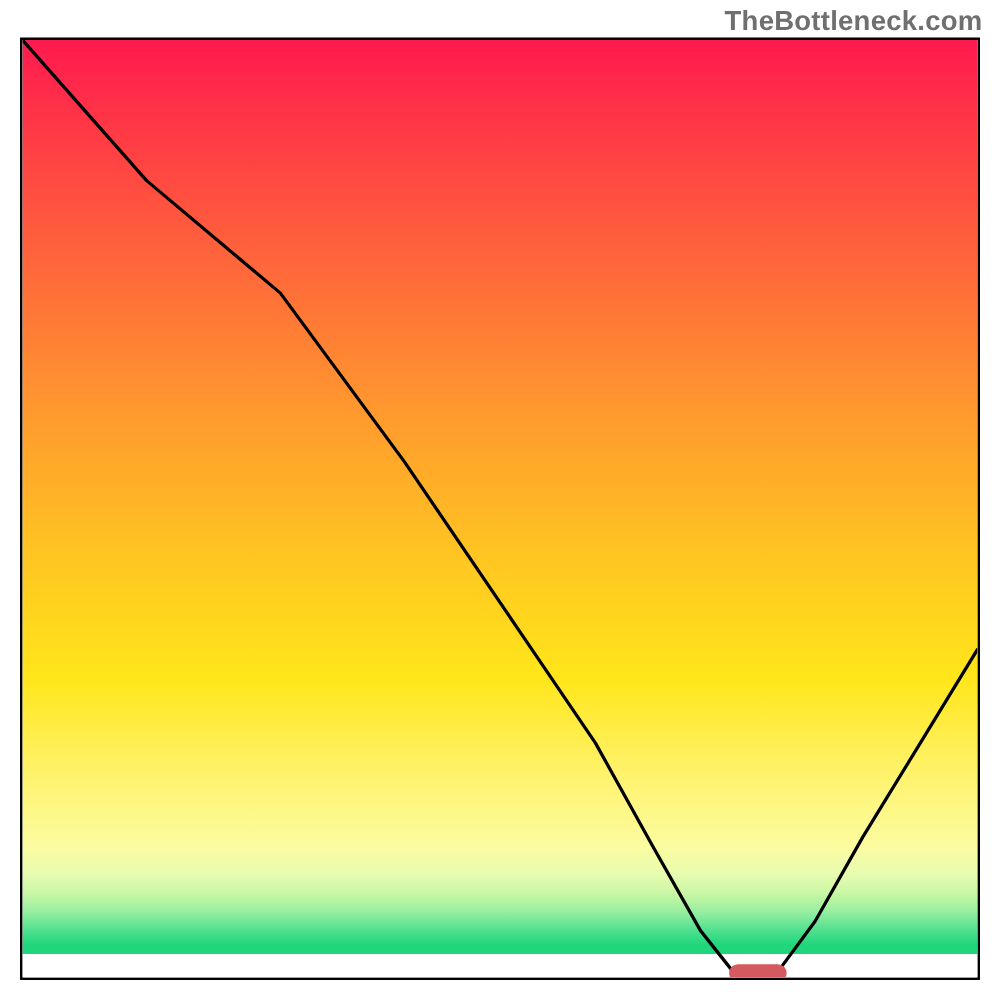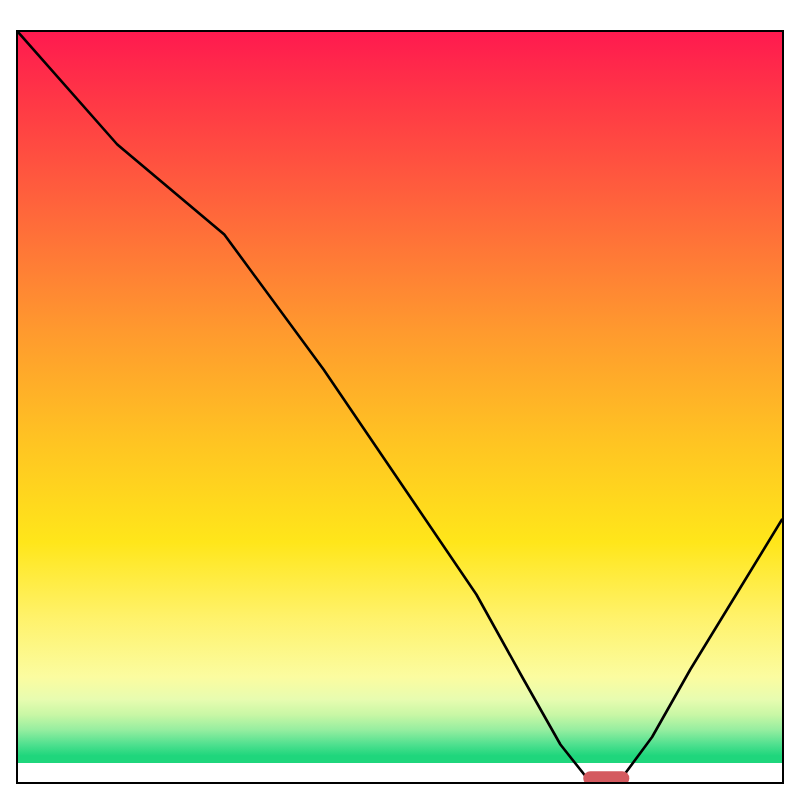--- a/index.html
+++ b/index.html
@@ -69,20 +69,21 @@
   }
   .marker {
     fill: #d45a5f;
   }
 </style>
 </head>
 <body>
 
 <div class="frame">
 
+  <div class="watermark">TheBottleneck.com</div>
 
   <div class="plot-border">
     <div class="gradient-bg"></div>
 
     <svg class="curve" viewBox="0 0 764 750" preserveAspectRatio="none">
       <path id="curve-path" fill="none" stroke="#000" stroke-width="2.6" stroke-linecap="round" stroke-linejoin="round" d="M0.0 0.0 L99.3 112.5 L206.3 202.5 L305.6 337.5 L397.3 472.5 L458.4 562.5 L504.2 645.0 L542.4 712.5 L569.2 746.3 L603.6 746.3 L634.1 705.0 L672.3 637.5 L718.2 562.5 L764.0 487.5"></path>
       <rect id="marker-rect" class="marker" rx="7" ry="7" width="46" height="14" x="565.3" y="739.3"></rect>
     </svg>
   </div>
 

